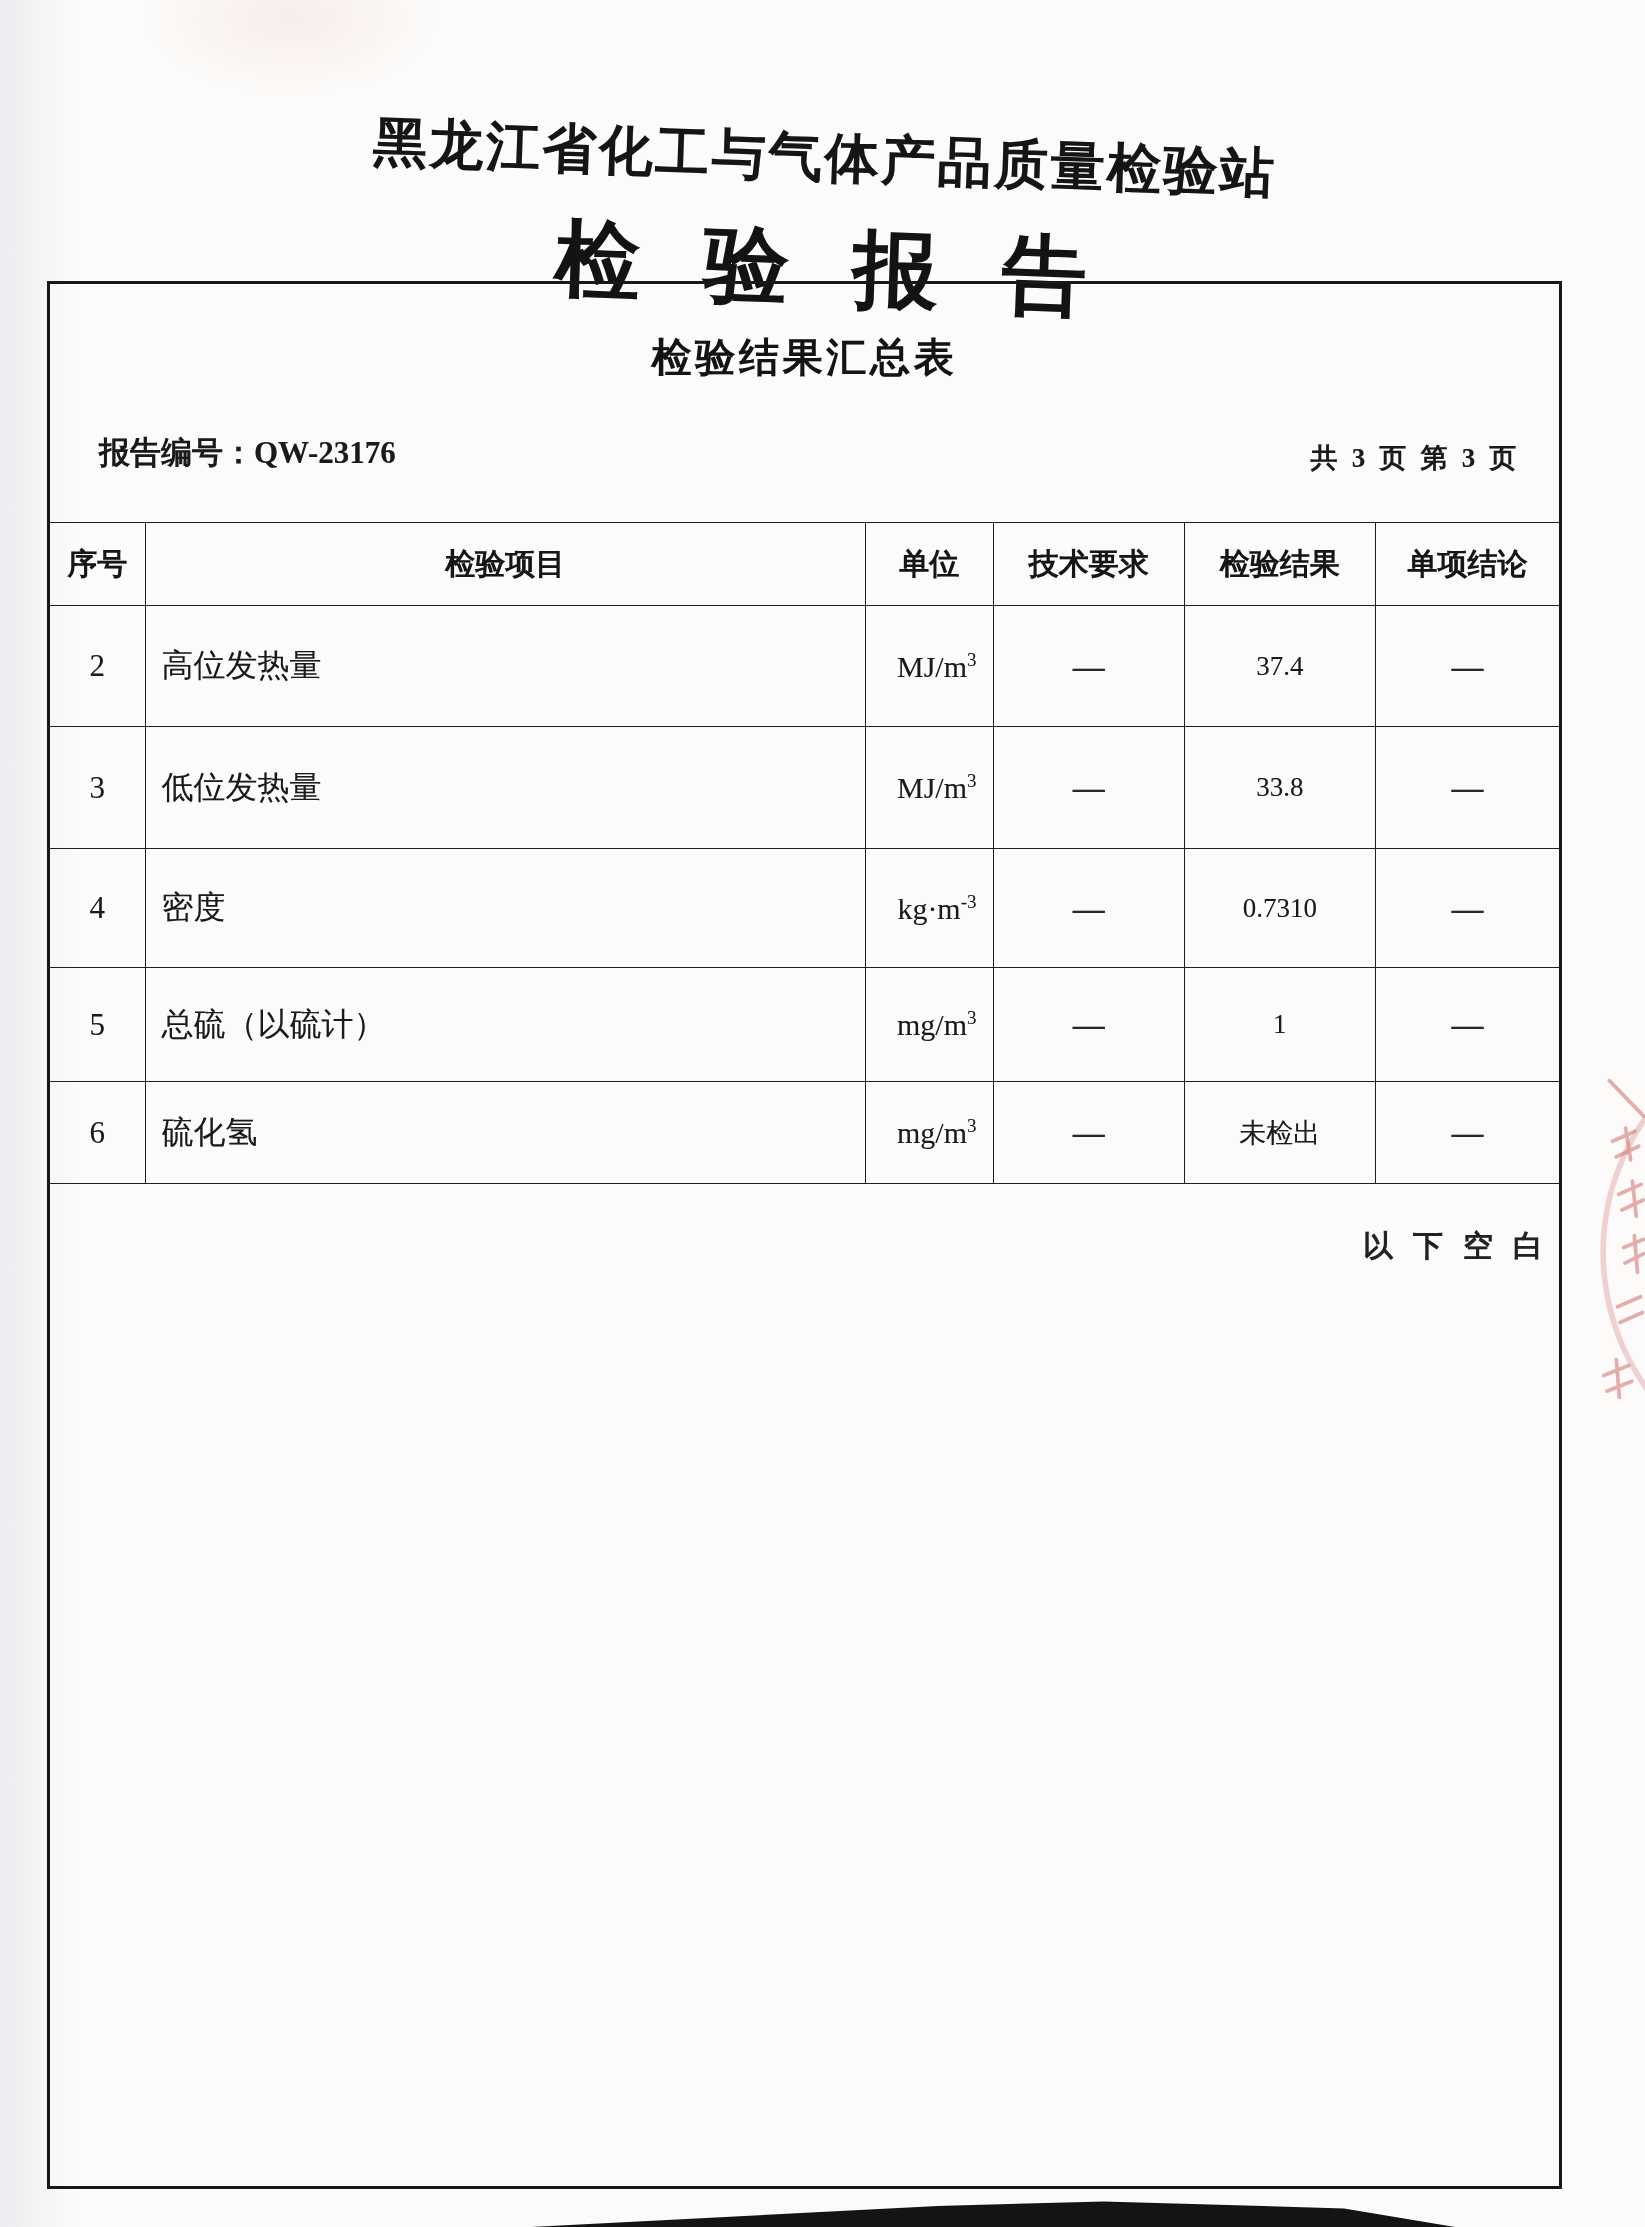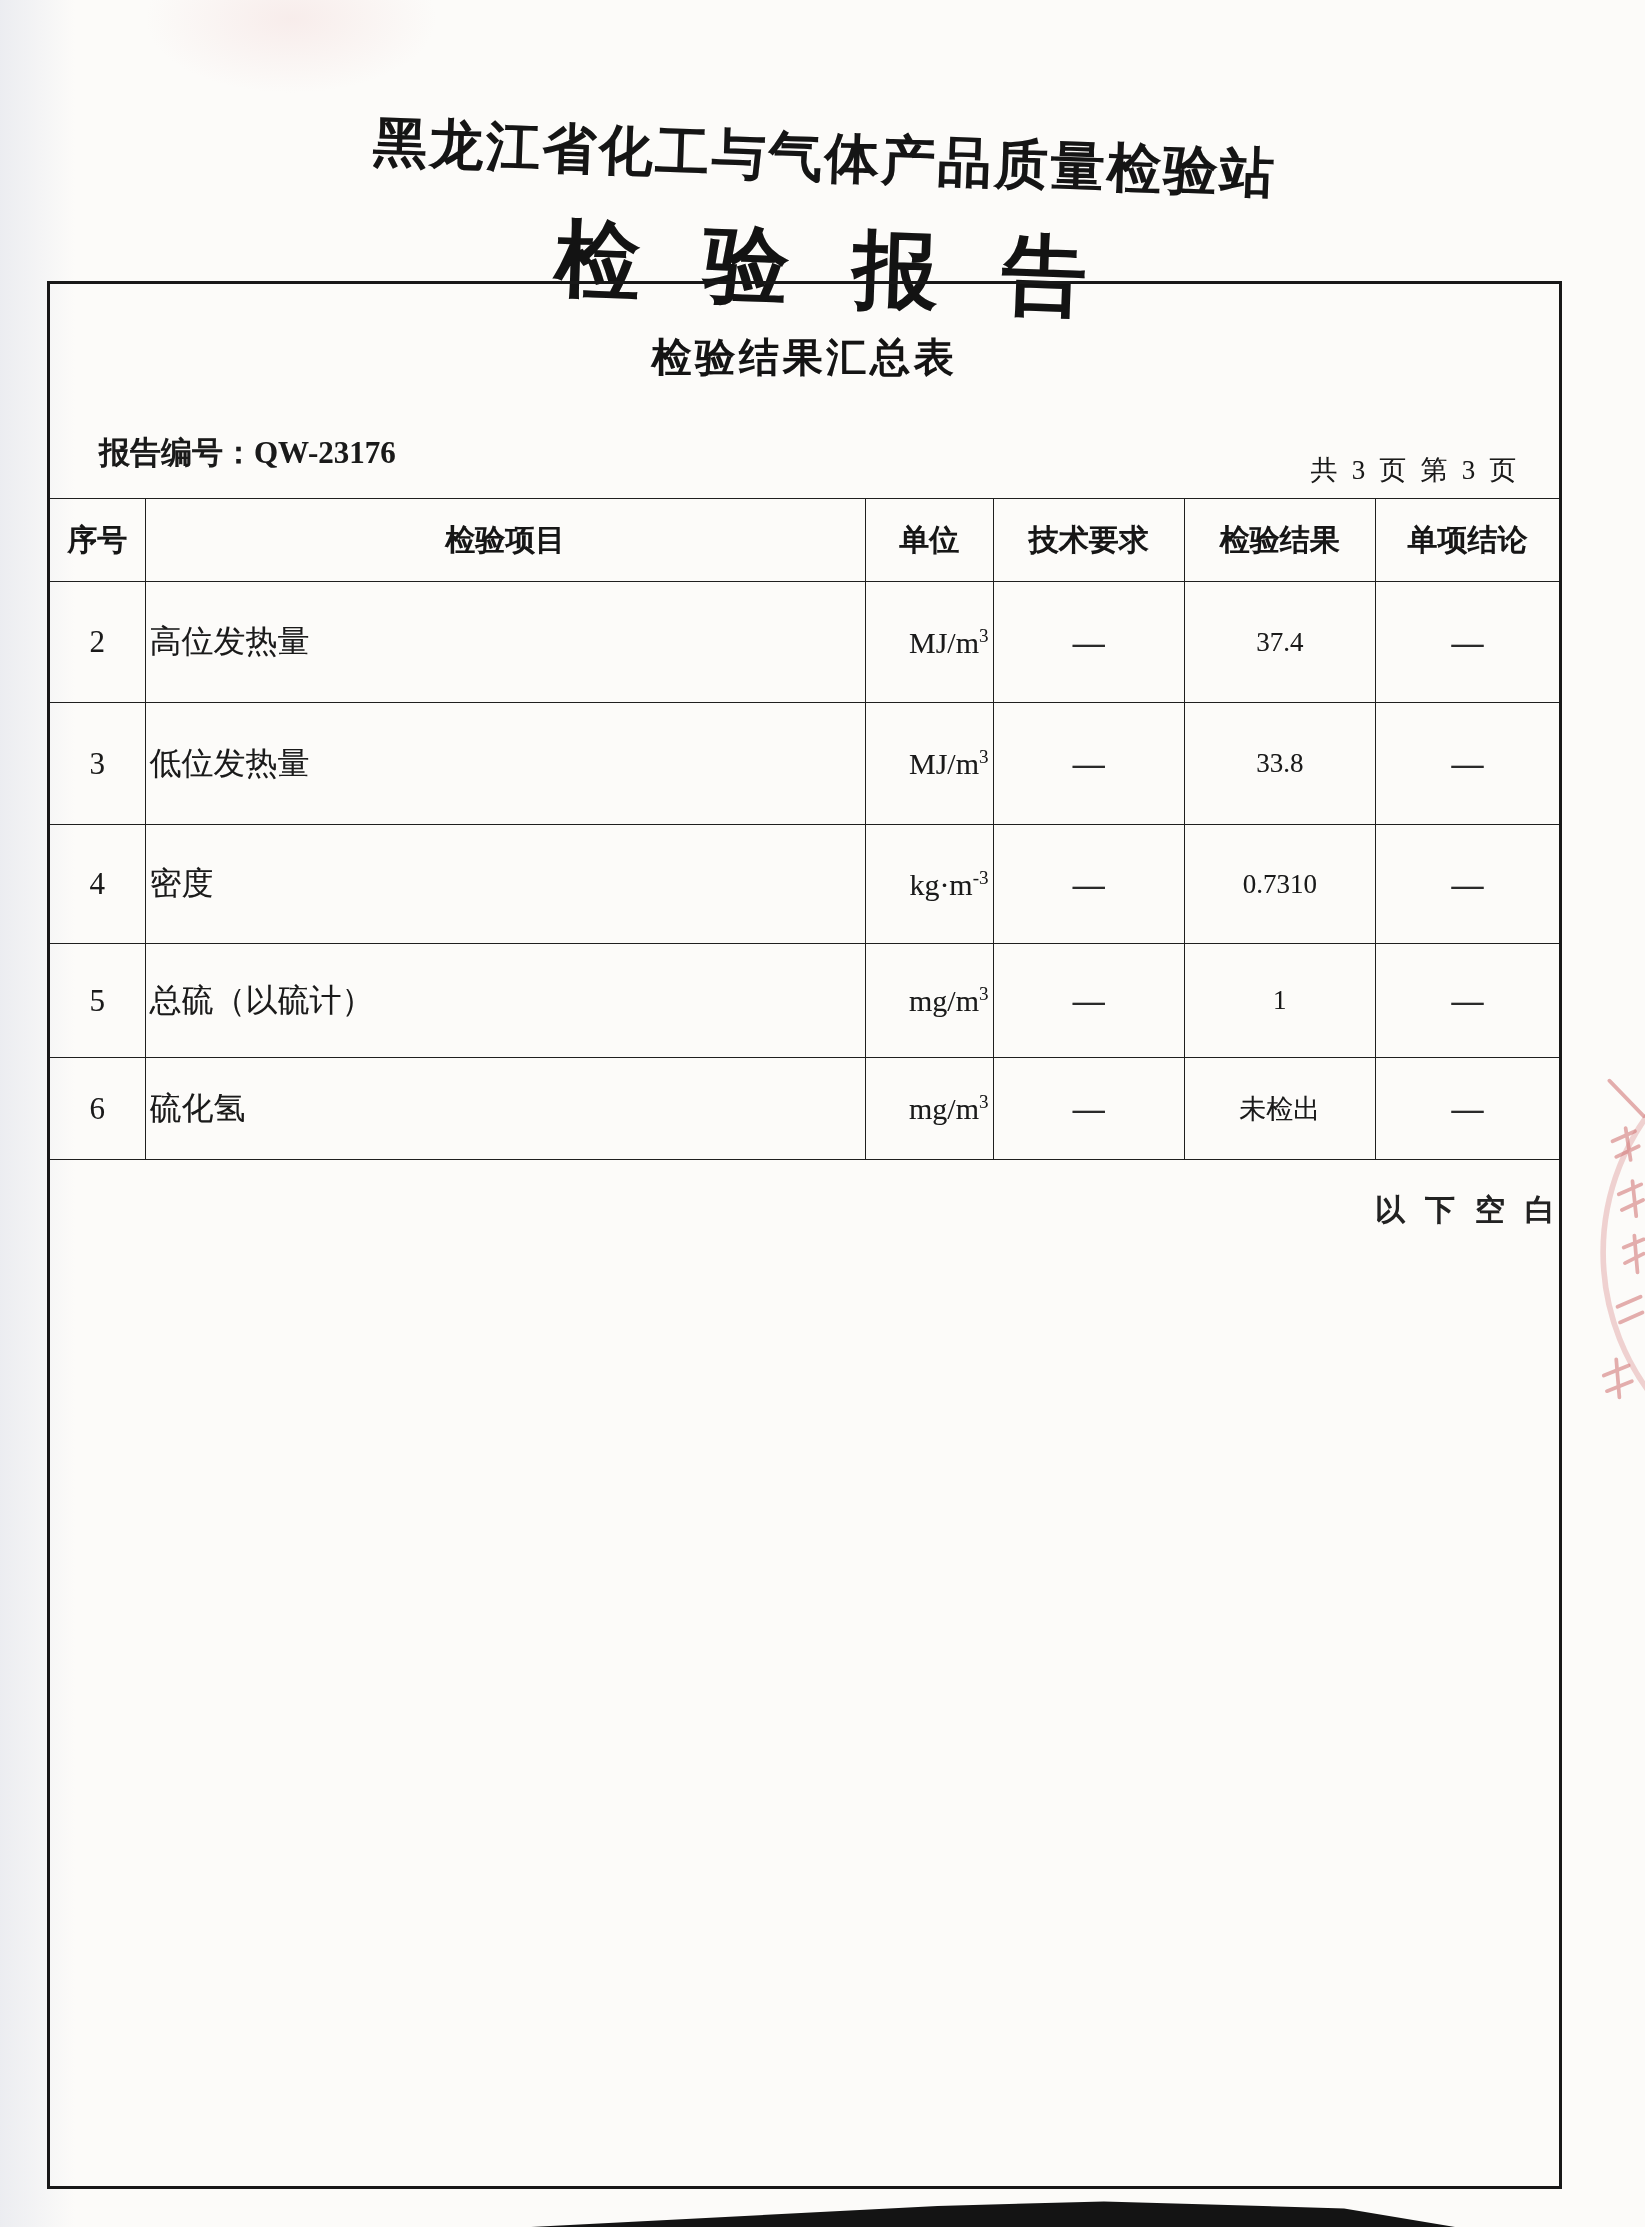--- a/index.html
+++ b/index.html
@@ -35,34 +35,34 @@
   .report-title span{letter-spacing:64px;margin-right:-64px;}
   
   .table-wrap{
     position:absolute;left:47px;top:281px;width:1515px;height:1908px;
   }
   table.report{
     width:100%;height:100%;border-collapse:collapse;table-layout:fixed;
     background:transparent;
   }
   table.report td,table.report th{
-    border:1.9px solid #1f1f1f;padding:4px;
+    border:1.9px solid #1f1f1f;padding:16px;
   }
   table.report{border:3.1px solid #181818;}
   td.title-cell{position:relative;height:206px;}
   .tbl-title{
     position:absolute;left:0;top:46px;width:100%;text-align:center;
     font-size:40px;font-weight:bold;letter-spacing:3.7px;color:#141414;
   }
   .report-no{
     position:absolute;left:49px;top:148px;font-size:31px;font-weight:bold;white-space:nowrap;
   }
   .pagination{
-    position:absolute;right:39px;top:156px;font-size:27px;font-weight:400;
-    letter-spacing:3.7px;white-space:nowrap;margin-top:12px;
+    position:absolute;right:39px;top:156px;font-size:27px;font-weight:700;
+    letter-spacing:3.7px;white-space:nowrap;
   }
   tr.hdr th{
     font-size:30px;font-weight:600;text-align:center;vertical-align:middle;color:#161616;
   }
   tr.hdr{height:83px;}
   td.c-no{text-align:center;vertical-align:middle;font-size:31px;}
   td.c-item{text-align:left;vertical-align:middle;padding-left:28px;font-size:32px;font-weight:400;}
   td.c-unit{text-align:right;vertical-align:middle;font-size:30px;}
   td.c-unit sup{font-size:19px;}
   td.c-req,td.c-concl{text-align:center;vertical-align:middle;font-size:32px;font-weight:700;color:#2a2a2a;}

